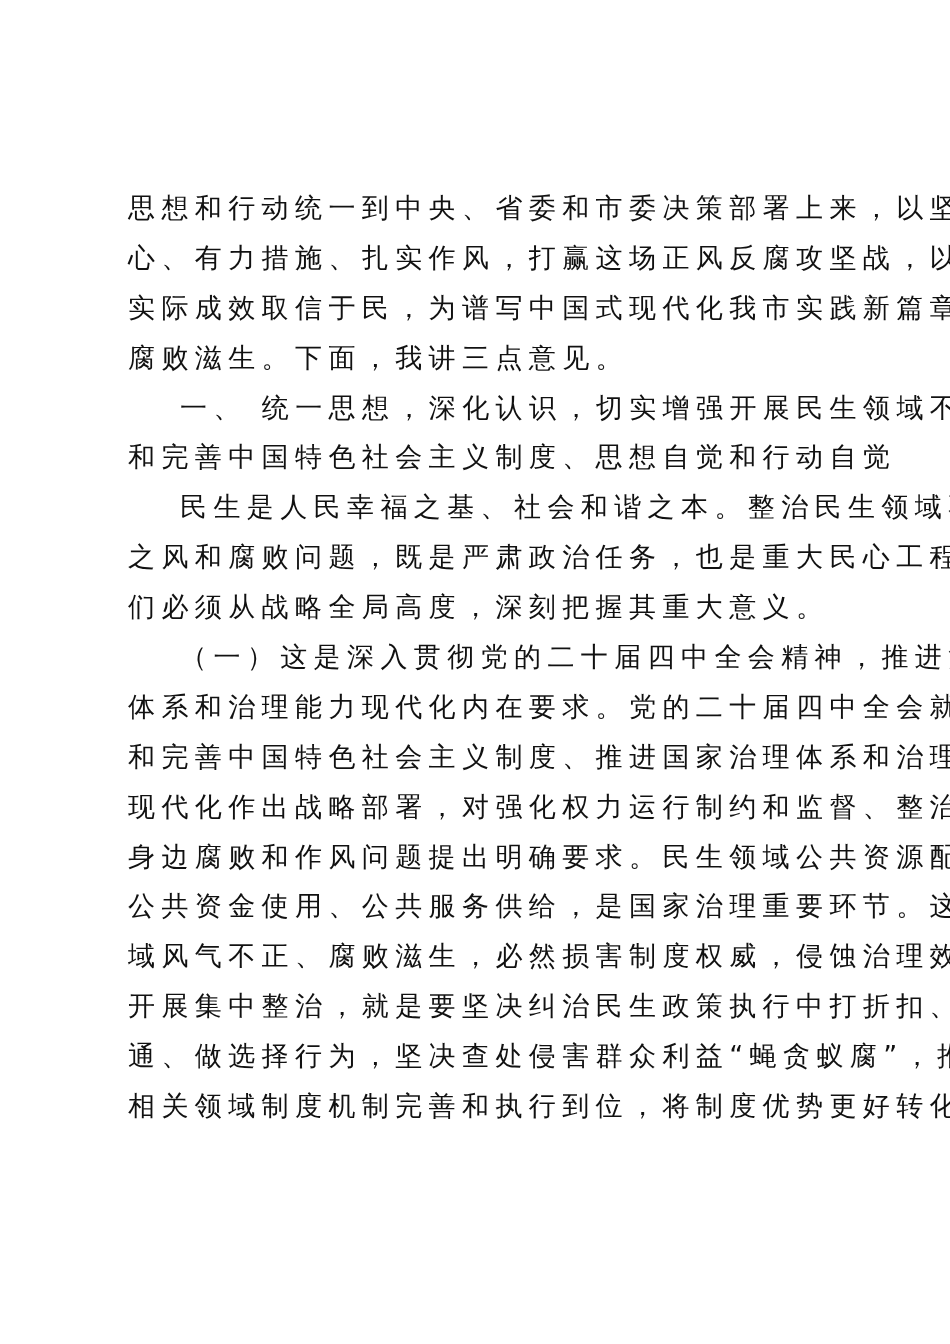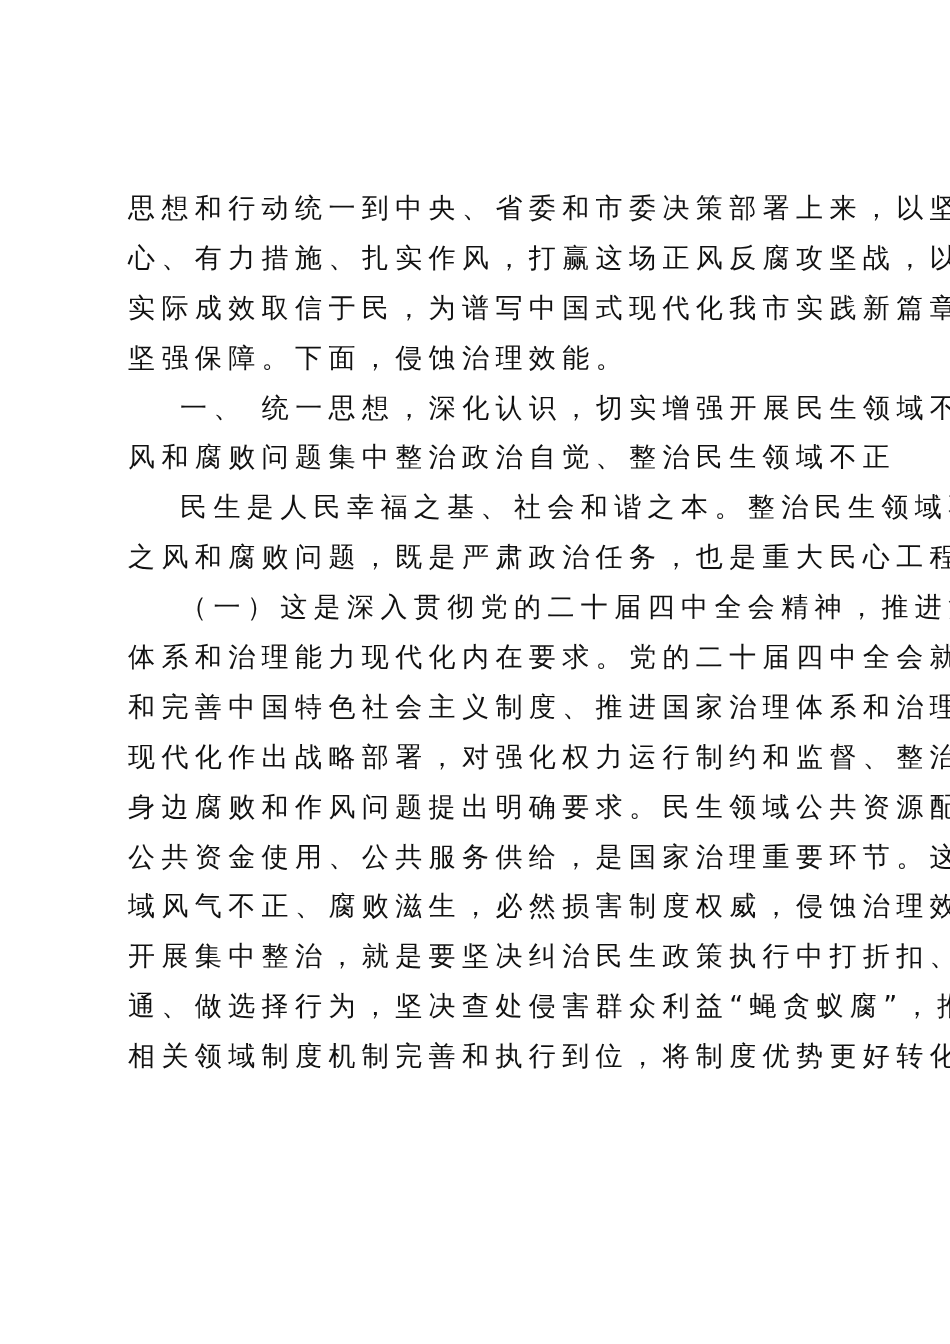--- a/index.html
+++ b/index.html
@@ -47,31 +47,32 @@
 </head>
 <body>
 
 <div class="page">
   <div class="body-text">
 
     <div>
       <div class="line">思想和行动统一到中央、省委和市委决策部署上来，以坚定决</div>
       <div class="line">心、有力措施、扎实作风，打赢这场正风反腐攻坚战，以整治</div>
       <div class="line">实际成效取信于民，为谱写中国式现代化我市实践新篇章提供</div>
-      <div class="line">坚强保障。下面，侵蚀治理效能。</div>
+      <div class="line">腐败滋生。下面，我讲三点意见。</div>
     </div>
 
     <div>
       <div class="line heading indent">一、 统一思想，深化认识，切实增强开展民生领域不正之</div>
-      <div class="line heading">风和腐败问题集中整治政治自觉、整治民生领域不正</div>
+      <div class="line heading">和完善中国特色社会主义制度、思想自觉和行动自觉</div>
     </div>
 
     <div>
       <div class="line indent">民生是人民幸福之基、社会和谐之本。整治民生领域不正</div>
       <div class="line">之风和腐败问题，既是严肃政治任务，也是重大民心工程。我</div>
+      <div class="line">们必须从战略全局高度，深刻把握其重大意义。</div>
     </div>
 
     <div>
       <div class="line indent">（一）这是深入贯彻党的二十届四中全会精神，推进治理</div>
       <div class="line">体系和治理能力现代化内在要求。党的二十届四中全会就坚持</div>
       <div class="line">和完善中国特色社会主义制度、推进国家治理体系和治理能力</div>
       <div class="line">现代化作出战略部署，对强化权力运行制约和监督、整治群众</div>
       <div class="line">身边腐败和作风问题提出明确要求。民生领域公共资源配置、</div>
       <div class="line">公共资金使用、公共服务供给，是国家治理重要环节。这个领</div>
       <div class="line">域风气不正、腐败滋生，必然损害制度权威，侵蚀治理效能。</div>

